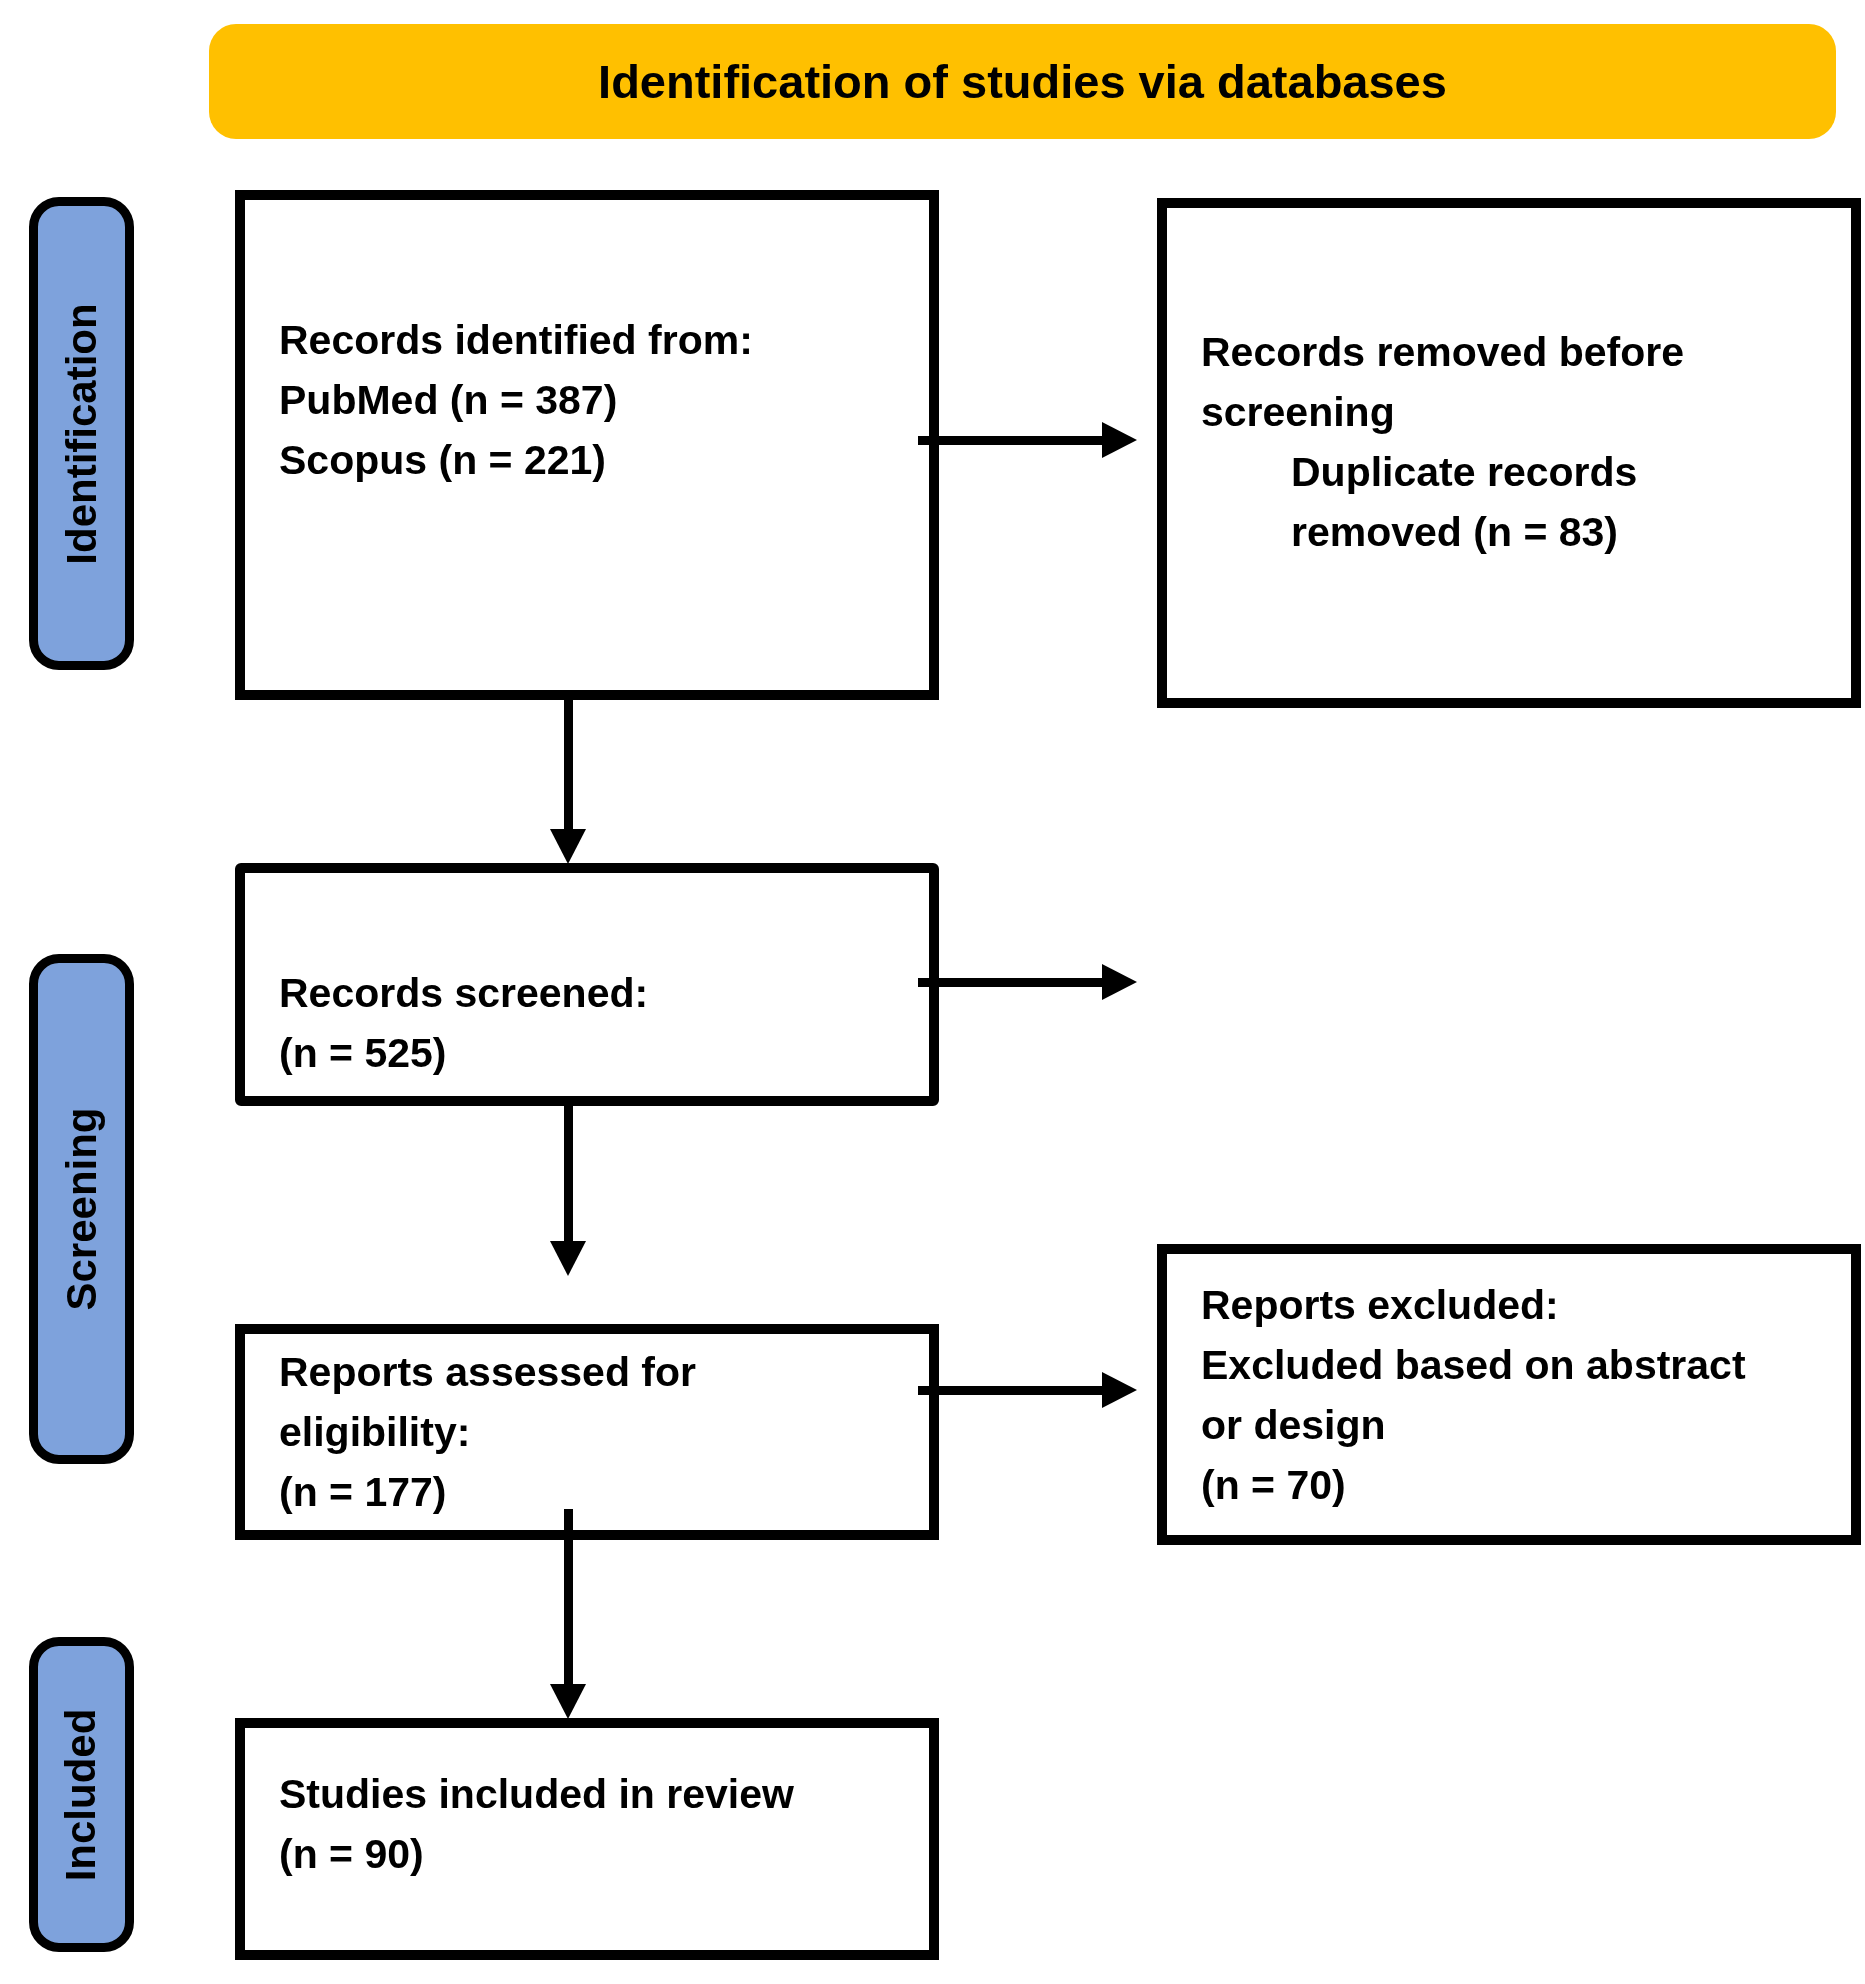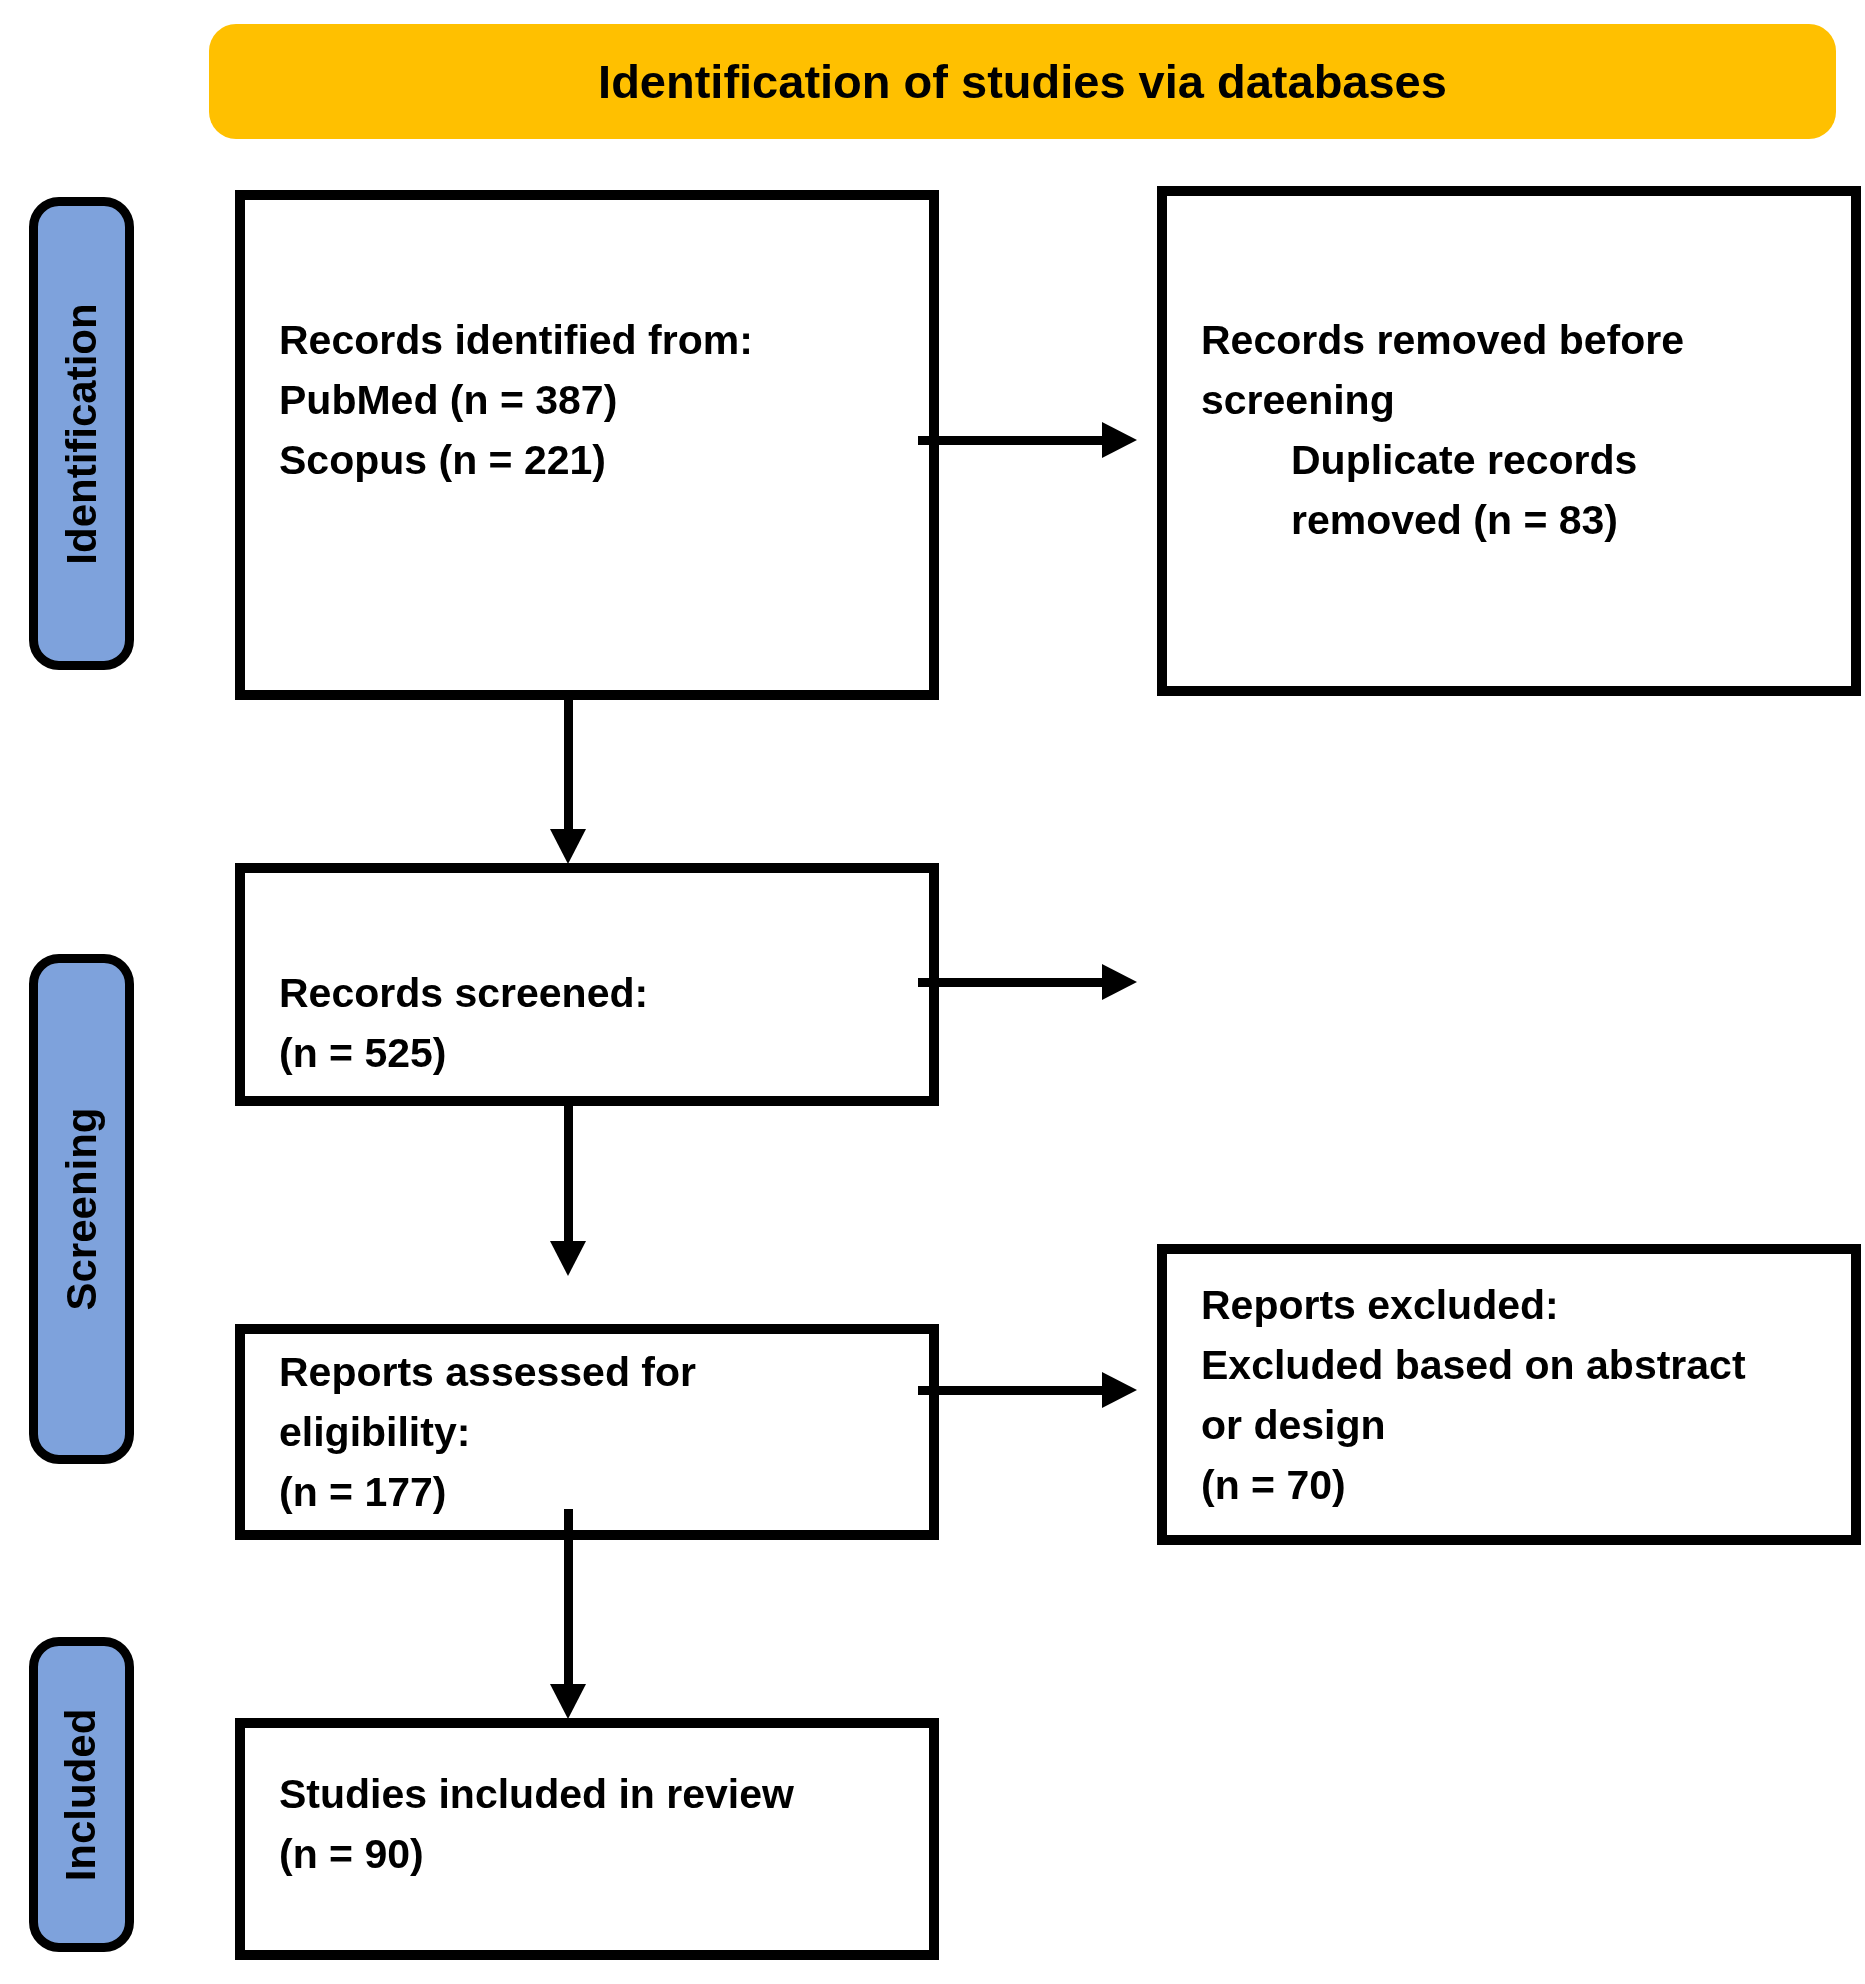--- a/index.html
+++ b/index.html
@@ -27,22 +27,22 @@
   .box{
     position:absolute;background:var(--box-bg,#FFFFFF);
     border:10.5px solid var(--stroke,#000);box-sizing:border-box;
     display:flex;flex-direction:column;justify-content:center;
     padding:0 34px;font-size:41px;line-height:60px;margin-left:20px;
   }
   .pre{white-space:pre-line;}
   .lcol{left:215px;width:704px;}
   .rcol{left:1137px;width:704px;}
   .box-identified{top:190px;height:510px;}
-  .box-removed{top:186px;height:510px;}
-  .box-screened{top:863px;height:243px;}
+  .box-removed{top:198px;height:510px;}
+  .box-screened{top:863px;height:243px;border-radius:6px;}
   .box-excluded-title{top:866px;height:241px;}
   .box-assessed{top:1324px;height:216px;}
   .box-reports-excluded{top:1244px;height:301px;}
   .box-included{top:1718px;height:242px;}
   .shift-identified{transform:translateY(-45px);}
   .shift-removed{transform:translateY(-11.3px);}
   .shift-screened{transform:translateY(38px);}
   .shift-included{transform:translateY(-15px);}
   .indent{padding-left:90px;}
   .hline{position:absolute;height:9px;background:var(--stroke,#000);}

